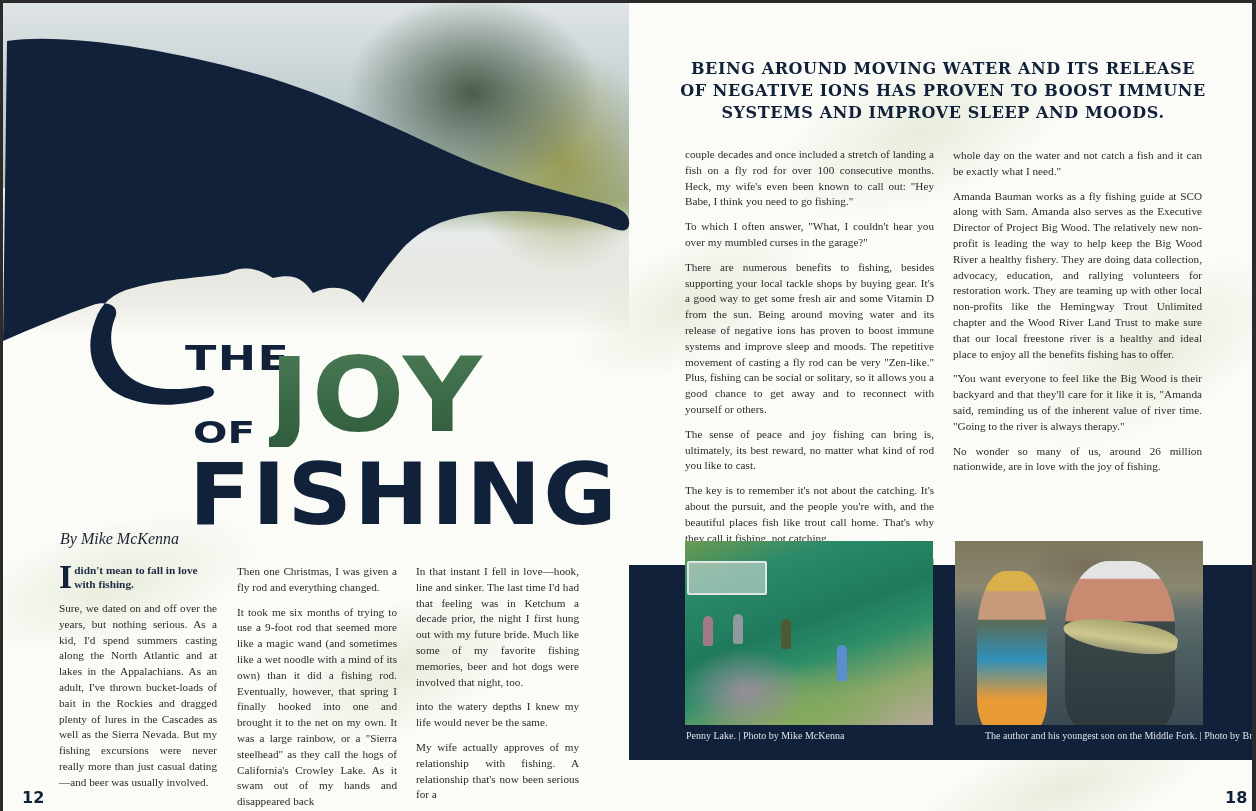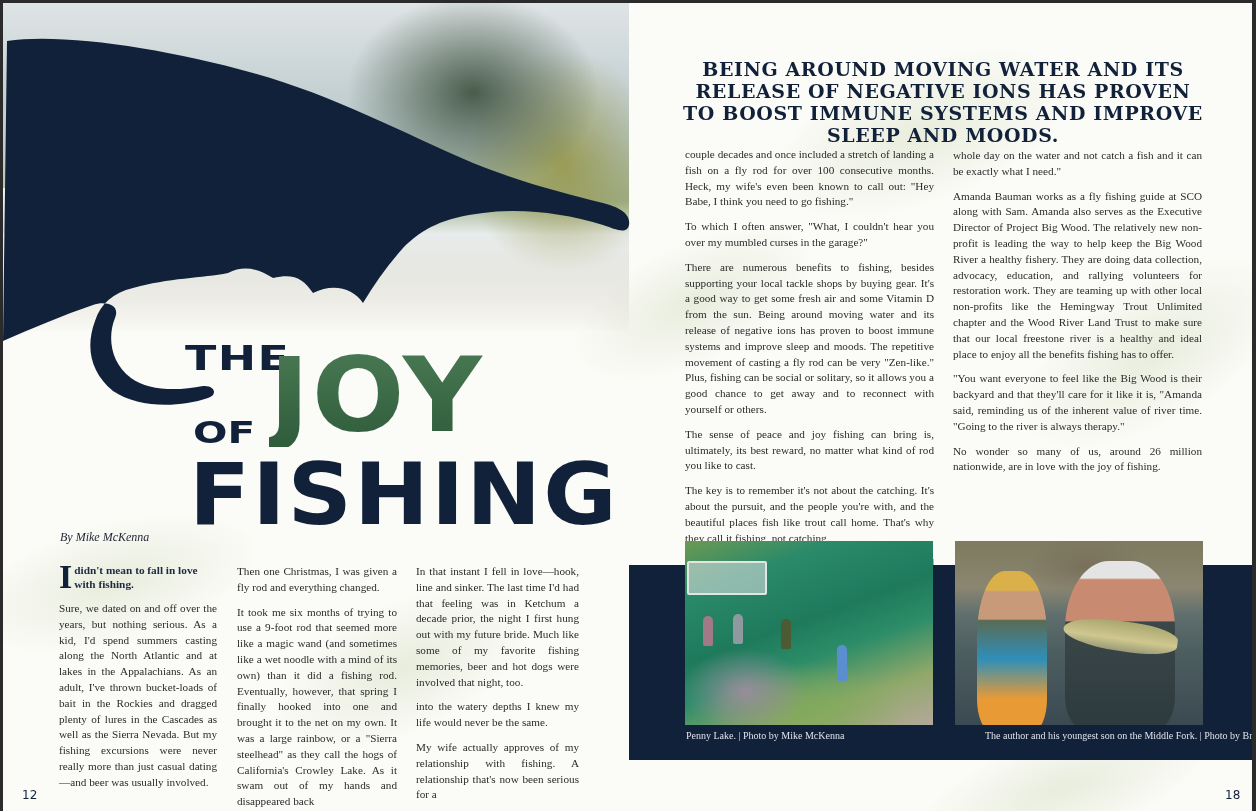--- a/index.html
+++ b/index.html
@@ -24,36 +24,36 @@
   .river { position: absolute; left: 0; top: 185px; width: 260px; height: 45px; background: linear-gradient(180deg, #eef2f2, #d7dee0); }
   .angler { position: absolute; left: 36px; top: 90px; width: 40px; height: 150px; }
   .fly-silhouette { position: absolute; left: 0; top: 0; width: 630px; height: 420px; }
 
   .title-the { position: absolute; left: 182px; top: 335px; font-family: "DejaVu Sans", sans-serif; font-weight: bold; font-size: 34px; letter-spacing: 1px; color: #12213a; transform: scaleX(1.35); transform-origin: left; }
   .title-of { position: absolute; left: 190px; top: 412px; font-family: "DejaVu Sans", sans-serif; font-weight: bold; font-size: 30px; color: #12213a; transform: scaleX(1.35); transform-origin: left; }
   .title-joy { position: absolute; left: 266px; top: 340px; font-family: "DejaVu Sans", sans-serif; font-weight: bold; font-size: 104px; line-height: 104px; color: #3c6b47; letter-spacing: 2px;
     background: linear-gradient(180deg, #4a7a54, #2f5c3b); -webkit-background-clip: text; background-clip: text; -webkit-text-fill-color: transparent; transform: scaleX(1.05); transform-origin: left; }
   .title-fishing { position: absolute; left: 186px; top: 446px; font-family: "DejaVu Sans", sans-serif; font-weight: bold; font-size: 86px; line-height: 90px; color: #12213a; letter-spacing: 2px; transform: scaleX(1.04); transform-origin: left; }
 
-  .byline { position: absolute; left: 57px; top: 527px; font-style: italic; font-size: 12px; color: #1d2333; }
+  .byline { position: absolute; left: 57px; top: 527px; font-style: italic; font-size: 16px; color: #1d2333; }
 
   .col { position: absolute; font-size: 11.2px; line-height: 15.8px; text-align: justify; color: #2a2a2a; hyphens: auto; }
   .col p { margin-bottom: 9px; }
   .col-1 { left: 56px; top: 560px; width: 158px; }
   .col-2 { left: 234px; top: 561px; width: 160px; }
   .col-3 { left: 413px; top: 561px; width: 163px; }
   .lead { font-weight: bold; color: #1d2a44; font-size: 11.3px; line-height: 14px; text-align: left; margin-bottom: 10px !important; }
   .dropcap { float: left; font-size: 34px; line-height: 26px; font-weight: bold; color: #12213a; margin-right: 2px; margin-top: 1px; }
 
-  .pagenum { position: absolute; top: 785px; font-family: "DejaVu Sans", sans-serif; font-weight: normal; font-size: 12px; color: #12213a; }
+  .pagenum { position: absolute; top: 785px; font-family: "DejaVu Sans", sans-serif; font-weight: bold; font-size: 16px; color: #12213a; }
   .pn-left { left: 19px; }
   .pn-right { left: 1222px; }
 
   
-  .pullquote { position: absolute; left: 675px; top: 55px; width: 530px; text-align: center; font-family: "DejaVu Serif", serif; font-weight: bold; font-size: 19px; line-height: 22px; letter-spacing: 0.6px; color: #12213a; text-transform: uppercase; }
+  .pullquote { position: absolute; left: 675px; top: 55px; width: 530px; text-align: center; font-family: "DejaVu Serif", serif; font-weight: bold; font-size: 16px; line-height: 22px; letter-spacing: 0.6px; color: #12213a; text-transform: uppercase; }
   .col-4 { left: 682px; top: 144px; width: 249px; }
   .col-5 { left: 950px; top: 145px; width: 249px; }
 
   .photo-band { position: absolute; left: 626px; top: 562px; width: 623px; height: 195px; background: #12213a; }
   .photo { position: absolute; top: 538px; height: 184px; overflow: hidden; }
   .photo-1 { left: 682px; width: 248px;
     background:
       radial-gradient(ellipse 90px 60px at 60px 150px, rgba(160,140,160,0.9), rgba(160,140,160,0) 70%),
       radial-gradient(ellipse 140px 70px at 120px 170px, rgba(130,170,90,0.95), rgba(130,170,90,0) 70%),
       linear-gradient(160deg, #6c9a52 0%, #2a8a6a 20%, #1f7a5c 45%, #2c8d68 60%, #8fa86a 80%, #b5a89a 100%); }

